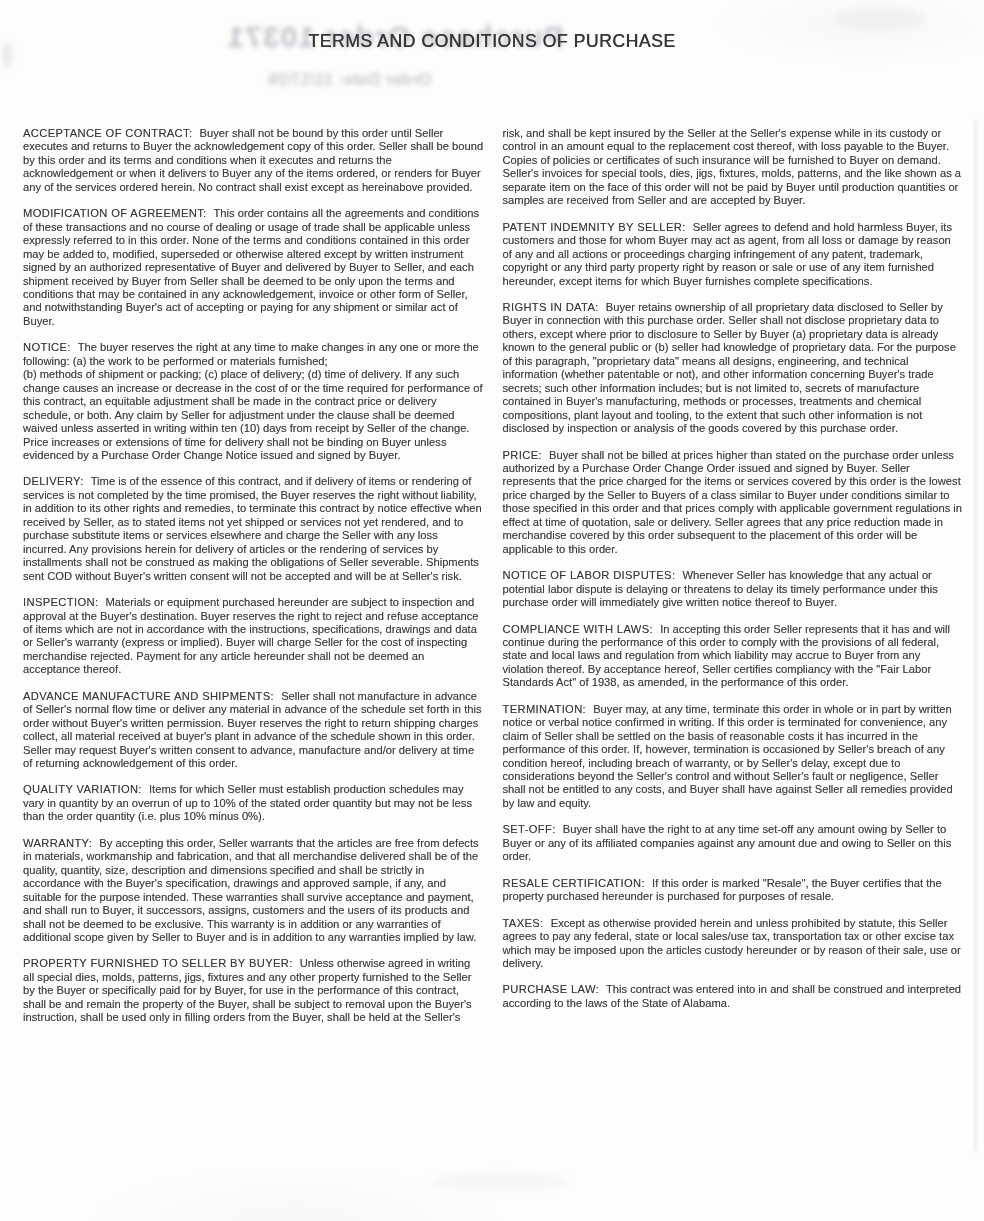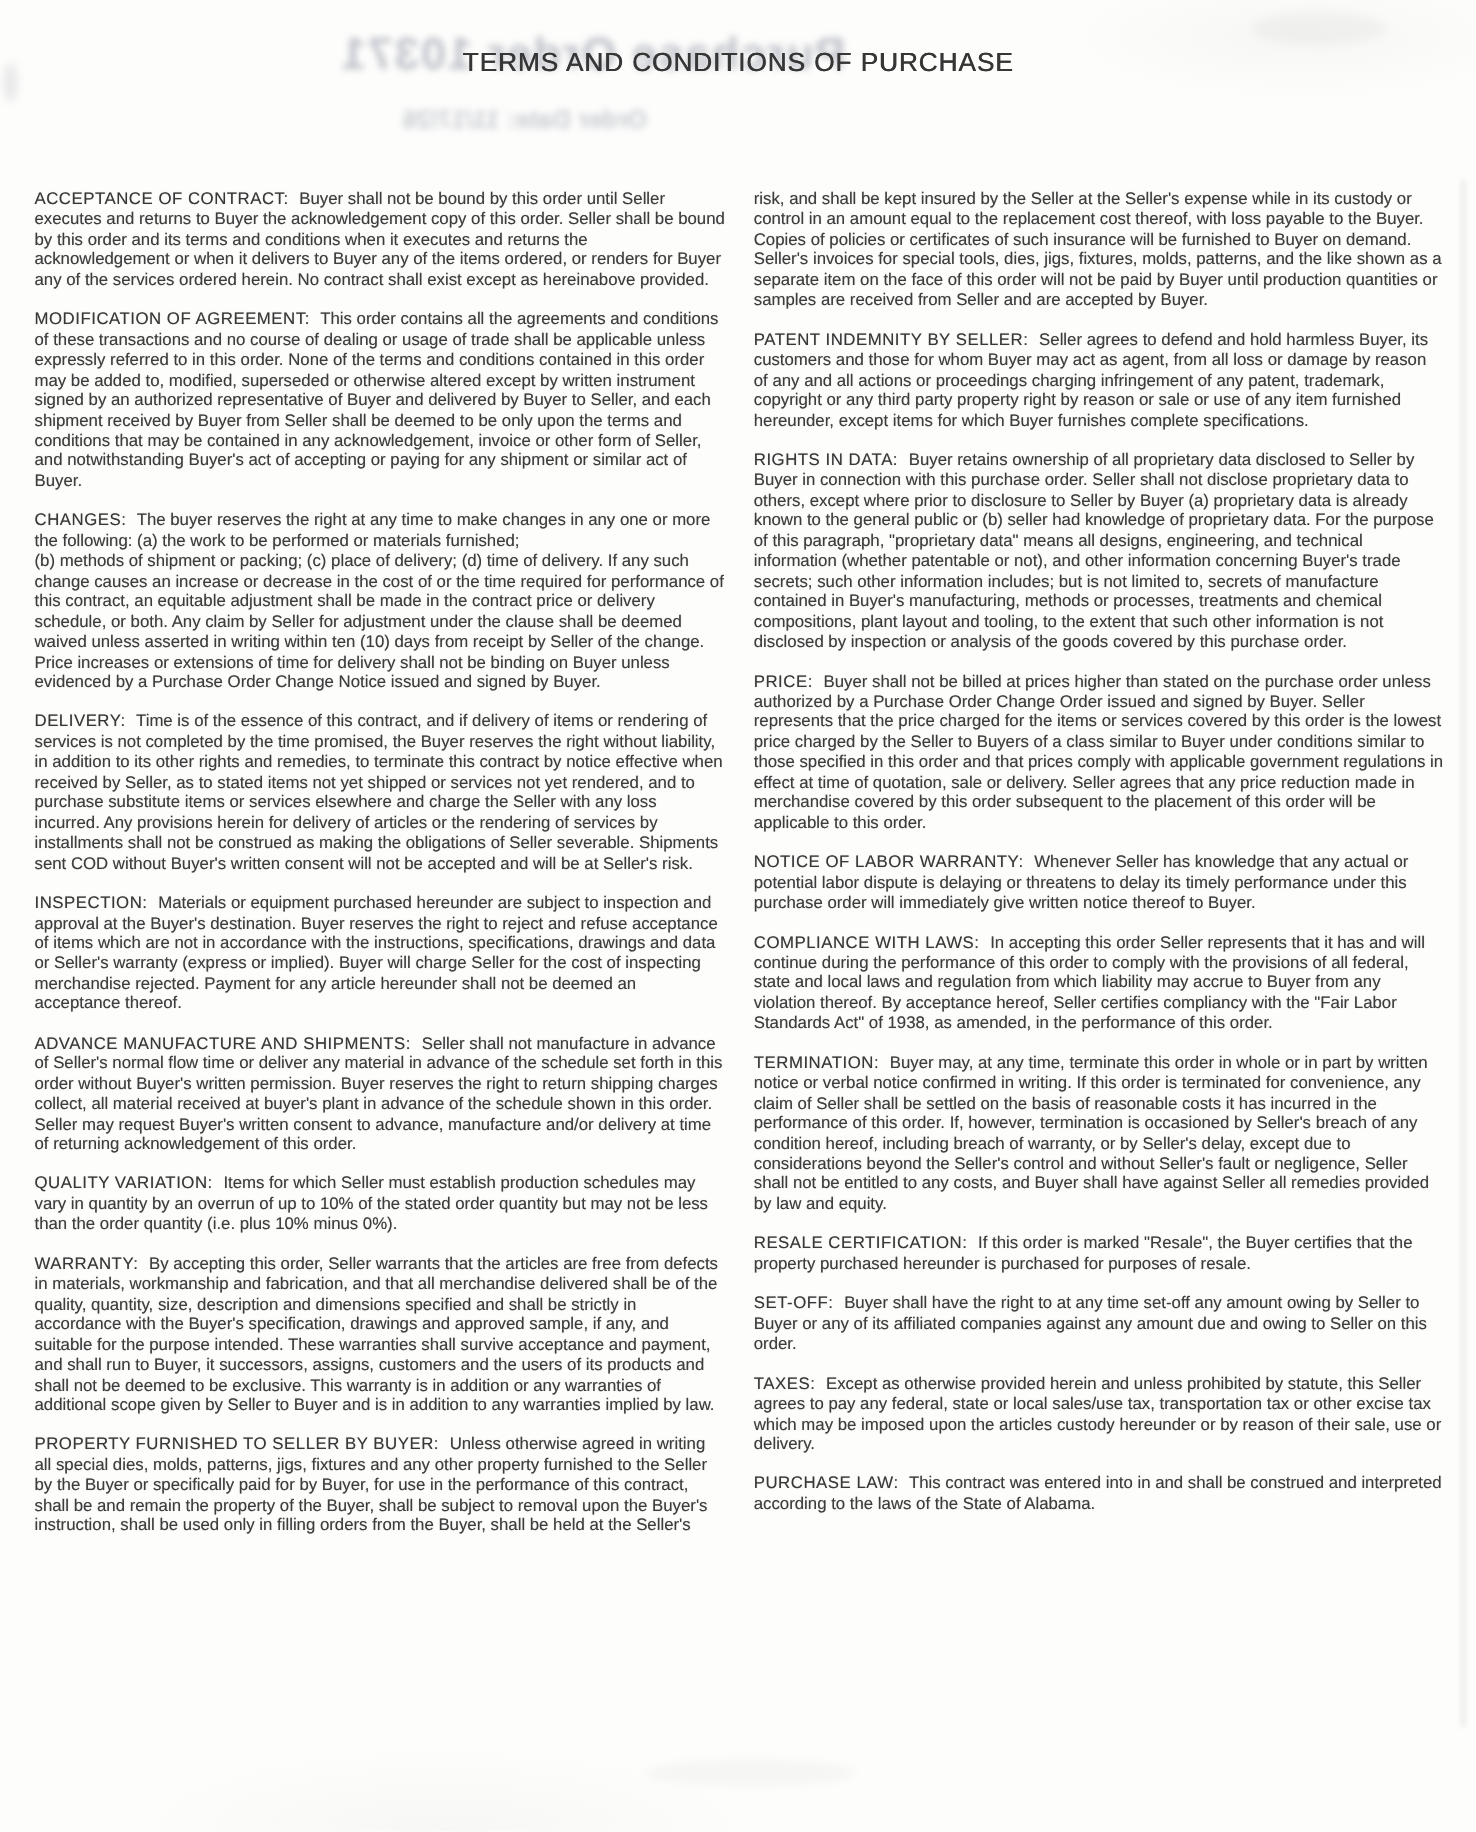--- a/index.html
+++ b/index.html
@@ -111,36 +111,36 @@
 
   <div class="ghost-line1">Purchase Order 10371</div>
   <div class="ghost-line2">Order Date: 11/17/26</div>
 
   <h1 class="title">TERMS AND CONDITIONS OF PURCHASE</h1>
 
   <div class="columns">
     <div class="col">
         <p class="section"><span class="sec-heading">ACCEPTANCE OF CONTRACT:</span> <span class="sec-body">Buyer shall not be bound by this order until Seller executes and returns to Buyer the acknowledgement copy of this order.  Seller shall be bound by this order and its terms and conditions when it executes and returns the acknowledgement or when it delivers to Buyer any of the items ordered, or renders for Buyer any of the services ordered herein.  No contract shall exist except as hereinabove provided.</span></p>
         <p class="section"><span class="sec-heading">MODIFICATION OF AGREEMENT:</span> <span class="sec-body">This order contains all the agreements and conditions of these transactions and no course of dealing or usage of trade shall be applicable unless expressly referred to in this order.  None of the terms and conditions contained in this order may be added to, modified, superseded or otherwise altered except by written instrument signed by an authorized representative of Buyer and delivered by Buyer to Seller, and each shipment received by Buyer from Seller shall be deemed to be only upon the terms and conditions that may be contained in any acknowledgement, invoice or other form of Seller, and notwithstanding Buyer's act of accepting or paying for any shipment or similar act of Buyer.</span></p>
-        <p class="section"><span class="sec-heading">CHANGES:</span> <span class="sec-body">The buyer reserves the right at any time to make changes in any one or more the following: (a) the work to be performed or materials furnished;
+        <p class="section"><span class="sec-heading">NOTICE:</span> <span class="sec-body">The buyer reserves the right at any time to make changes in any one or more the following: (a) the work to be performed or materials furnished;
 (b) methods of shipment or packing;  (c) place of delivery; (d) time of delivery.  If any such change causes an increase or decrease in the cost of or the time required for performance of this contract, an equitable adjustment shall be made in the contract price or delivery schedule, or both.  Any claim by Seller for adjustment under the clause shall be deemed waived unless asserted in writing within ten (10) days from receipt by Seller of the change.  Price increases or extensions of time for delivery shall not be binding on Buyer unless evidenced by a Purchase Order Change Notice issued and signed by Buyer.</span></p>
         <p class="section"><span class="sec-heading">DELIVERY:</span> <span class="sec-body">Time is of the essence of this contract, and if delivery of items or rendering of services is not completed by the time promised, the Buyer reserves the right without liability, in addition to its other rights and remedies, to terminate this contract by notice effective when received by Seller, as to stated items not yet shipped or services not yet rendered, and to purchase substitute items or services elsewhere and charge the Seller with any loss incurred.  Any provisions herein for delivery of articles or the rendering of services by installments shall not be construed as making the obligations of Seller severable.  Shipments sent COD without Buyer's written consent will not be accepted and will be at Seller's risk.</span></p>
         <p class="section"><span class="sec-heading">INSPECTION:</span> <span class="sec-body">Materials or equipment purchased hereunder are subject to inspection and approval at the Buyer's destination.  Buyer reserves the right to reject and refuse acceptance of items which are not in accordance with the instructions, specifications, drawings and data or Seller's warranty (express or implied).  Buyer will charge Seller for the cost of inspecting merchandise rejected.  Payment for any article hereunder shall not be deemed an acceptance thereof.</span></p>
         <p class="section"><span class="sec-heading">ADVANCE MANUFACTURE AND SHIPMENTS:</span> <span class="sec-body">Seller shall not manufacture in advance of Seller's normal flow time or deliver any material in advance of the schedule set forth in this order without Buyer's written permission.  Buyer reserves the right to return shipping charges collect, all material received at buyer's plant in advance of the schedule shown in this order.  Seller may request Buyer's written consent to advance, manufacture and/or delivery at time of returning acknowledgement of this order.</span></p>
         <p class="section"><span class="sec-heading">QUALITY VARIATION:</span> <span class="sec-body">Items for which Seller must establish production schedules may vary in quantity by an overrun of up to 10% of the stated order quantity but may not be less than the order quantity (i.e. plus 10% minus 0%).</span></p>
         <p class="section"><span class="sec-heading">WARRANTY:</span> <span class="sec-body">By accepting this order, Seller warrants that the articles are free from defects in materials, workmanship and fabrication, and that all merchandise delivered shall be of the quality, quantity, size, description and dimensions specified and shall be strictly in accordance with the Buyer's specification, drawings and approved sample, if any, and suitable for the purpose intended.  These warranties shall survive acceptance and payment, and shall run to Buyer, it successors, assigns, customers and the users of its products and shall not be deemed to be exclusive.  This warranty is in addition or any warranties of additional scope given by Seller to Buyer and is in addition to any warranties implied by law.</span></p>
         <p class="section"><span class="sec-heading">PROPERTY FURNISHED TO SELLER BY BUYER:</span> <span class="sec-body">Unless otherwise agreed in writing all special dies, molds, patterns, jigs, fixtures and any other property furnished to the Seller by the Buyer or specifically paid for by Buyer, for use in the performance of this contract, shall be and remain the property of the Buyer, shall be subject to removal upon the Buyer's instruction, shall be used only in filling orders from the Buyer, shall be held at the Seller's</span></p>
       </div>
     <div class="col">
         <p class="section"><span class="sec-body">risk, and shall be kept insured by the Seller at the Seller's expense while in its custody or control in an amount equal to the replacement cost thereof, with loss payable to the Buyer.  Copies of policies or certificates of such insurance will be furnished to Buyer on demand.  Seller's invoices for special tools, dies, jigs, fixtures, molds, patterns, and the like shown as a separate item on the face of this order will not be paid by Buyer until production quantities or samples are received from Seller and are accepted by Buyer.</span></p>
         <p class="section"><span class="sec-heading">PATENT INDEMNITY BY SELLER:</span> <span class="sec-body">Seller agrees to defend and hold harmless Buyer, its customers and those for whom Buyer may act as agent, from all loss or damage by reason of any and all actions or proceedings charging infringement of any patent, trademark, copyright or any third party property right by reason or sale or use of any item furnished hereunder, except items for which Buyer furnishes complete specifications.</span></p>
         <p class="section"><span class="sec-heading">RIGHTS IN DATA:</span> <span class="sec-body">Buyer retains ownership of all proprietary data disclosed to Seller by Buyer in connection with this purchase order.  Seller shall not disclose proprietary data to others, except where prior to disclosure to Seller by Buyer (a) proprietary data is already known to the general public or (b) seller had knowledge of proprietary data.  For the purpose of this paragraph, "proprietary data" means all designs, engineering, and technical information (whether patentable or not), and other information concerning Buyer's trade secrets; such other information includes; but is not limited to, secrets of manufacture contained in Buyer's manufacturing, methods or processes, treatments and chemical compositions, plant layout and tooling, to the extent that such other information is not disclosed by inspection or analysis of the goods covered by this purchase order.</span></p>
         <p class="section"><span class="sec-heading">PRICE:</span> <span class="sec-body">Buyer shall not be billed at prices higher than stated on the purchase order unless authorized by a Purchase Order Change Order issued and signed by Buyer.  Seller represents that the price charged for the items or services covered by this order is the lowest price charged by the Seller to Buyers of a class similar to Buyer under conditions similar to those specified in this order and that prices comply with applicable government regulations in effect at time of quotation, sale or delivery.  Seller agrees that any price reduction made in merchandise covered by this order subsequent to the placement of this order will be applicable to this order.</span></p>
-        <p class="section"><span class="sec-heading">NOTICE OF LABOR WARRANTY:</span> <span class="sec-body">Whenever Seller has knowledge that any actual or potential labor dispute is delaying or threatens to delay its timely performance under this purchase order will immediately give written notice thereof to Buyer.</span></p>
+        <p class="section"><span class="sec-heading">NOTICE OF LABOR DISPUTES:</span> <span class="sec-body">Whenever Seller has knowledge that any actual or potential labor dispute is delaying or threatens to delay its timely performance under this purchase order will immediately give written notice thereof to Buyer.</span></p>
         <p class="section"><span class="sec-heading">COMPLIANCE WITH LAWS:</span> <span class="sec-body">In accepting this order Seller represents that it has and will continue during the performance of this order to comply with the provisions of all federal, state and local laws and regulation from which liability may accrue to Buyer from any violation thereof.  By acceptance hereof, Seller certifies compliancy with the "Fair Labor Standards Act" of 1938, as amended, in the performance of this order.</span></p>
         <p class="section"><span class="sec-heading">TERMINATION:</span> <span class="sec-body">Buyer may, at any time, terminate this order in whole or in part by written notice or verbal notice confirmed in writing.  If this order is terminated for convenience, any claim of Seller shall be settled on the basis of reasonable costs it has incurred in the performance of this order.  If, however, termination is occasioned by Seller's breach of any condition hereof, including breach of warranty, or by Seller's delay, except due to considerations beyond the Seller's control and without Seller's fault or negligence, Seller shall not be entitled to any costs, and Buyer shall have against Seller all remedies provided by law and equity.</span></p>
+        <p class="section"><span class="sec-heading">SET-OFF:</span> <span class="sec-body">Buyer shall have the right to at any time set-off any amount owing by Seller to Buyer or any of its affiliated companies against any amount due and owing to Seller on this order.</span></p>
         <p class="section"><span class="sec-heading">RESALE CERTIFICATION:</span> <span class="sec-body">If this order is marked "Resale", the Buyer certifies that the property purchased hereunder is purchased for purposes of resale.</span></p>
-        <p class="section"><span class="sec-heading">SET-OFF:</span> <span class="sec-body">Buyer shall have the right to at any time set-off any amount owing by Seller to Buyer or any of its affiliated companies against any amount due and owing to Seller on this order.</span></p>
         <p class="section"><span class="sec-heading">TAXES:</span> <span class="sec-body">Except as otherwise provided herein and unless prohibited by statute, this Seller agrees to pay any federal, state or local sales/use tax, transportation tax or other excise tax which may be imposed upon the articles custody hereunder or by reason of their sale, use or delivery.</span></p>
         <p class="section"><span class="sec-heading">PURCHASE LAW:</span> <span class="sec-body">This contract was entered into in and shall be construed and interpreted according to the laws of the State of Alabama.</span></p>
       </div>
   </div>
 </div>
 
 </body></html>

